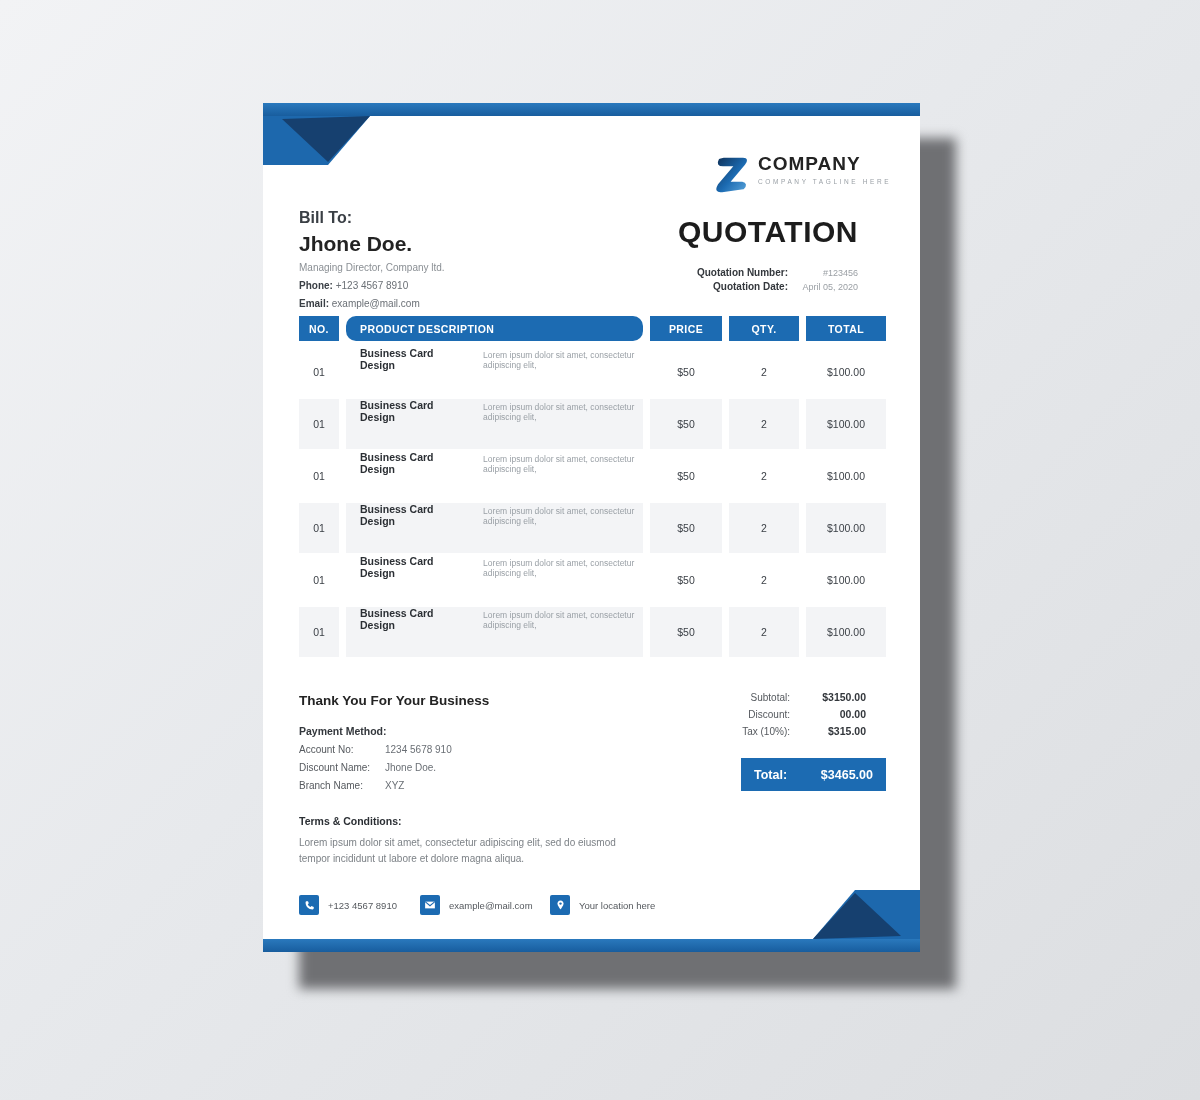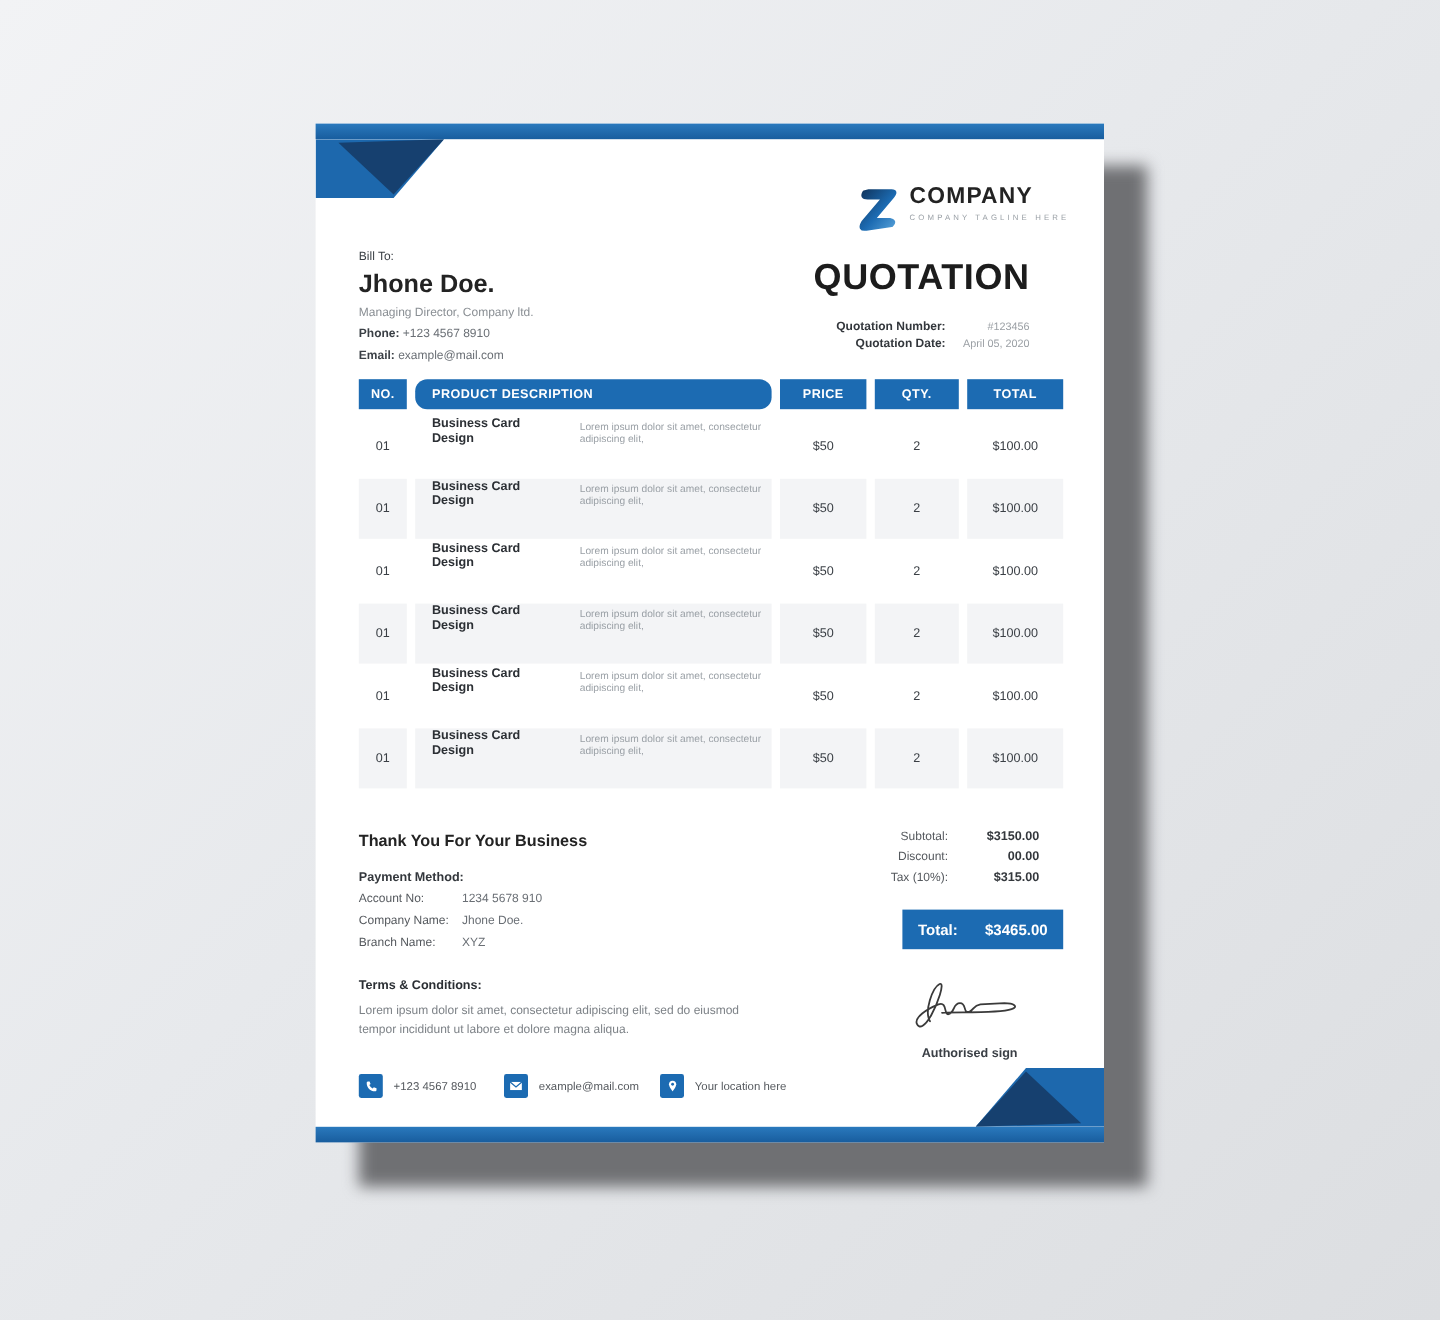--- a/index.html
+++ b/index.html
@@ -24,21 +24,21 @@
   .corner { position:absolute; width:107px; height:49px; }
   .corner.tl { left:0; top:13px; }
   .corner.br { right:0; bottom:13px; transform:rotate(180deg); }
   
   .logo { position:absolute; left:448px; top:50px; display:flex; align-items:flex-start; }
   .logo-text { margin-left:7px; }
   .logo-name { font-size:19px; font-weight:bold; color:#232323; letter-spacing:1px; line-height:22px; }
   .logo-tag { font-size:6.5px; color:#9aa0a6; letter-spacing:2.6px; margin-top:3px; }
   
   .bill-to { position:absolute; left:36px; top:106px; }
-  .bill-label { font-size:10px; font-weight:normal; color:#3a3f45; }
+  .bill-label { font-size:16px; font-weight:bold; color:#3a3f45; }
   .bill-name { font-size:21px; font-weight:bold; color:#232323; margin-top:5px; }
   .bill-title { font-size:10px; color:#8a8f94; margin-top:6px; }
   .bill-line { font-size:10px; color:#6a6f75; margin-top:7px; }
   .bill-line b { color:#3a3f45; }
   
   .quote-block { position:absolute; right:62px; top:112px; text-align:right; }
   .quote-title { font-size:30px; font-weight:bold; color:#1c1c1c; letter-spacing:0.5px; }
   .quote-meta { margin-top:18px; }
   .qrow { display:flex; justify-content:flex-end; align-items:baseline; margin-top:3px; }
   .qrow .ql { font-size:10px; font-weight:bold; color:#33373c; }
@@ -58,21 +58,21 @@
   .tbody .trow.alt .cell { background:#f3f4f6; }
   .tbody .cell.desc { align-items:flex-start; justify-content:center; padding-left:14px;gap:37px; }
   .item-title { font-size:10.5px; font-weight:bold; color:#2b2f34; }
   .item-desc { font-size:8.5px; color:#9aa0a6; margin-top:3px; }
   
   .thank-you { position:absolute; left:36px; top:590px; font-size:13.5px; font-weight:bold; color:#232323; }
   .totals { position:absolute; right:54px; top:583px; width:240px; }
   .totrow { display:grid; grid-template-columns:1fr 76px; margin-top:5px; align-items:baseline; }
   .totrow .tl { font-size:10px; color:#55595e; text-align:right; }
   .totrow .tv { font-size:10.5px; font-weight:bold; color:#33373c; text-align:right; }
-  .total-box { position:absolute; right:34px; top:655px; width:134px; height:33px;
+  .total-box { position:absolute; right:34px; top:655px; width:145px; height:33px;
     background:#1c6bb2; display:flex; align-items:center; justify-content:space-between;
     padding:0 13px; }
   .total-box span { color:#fff; font-size:12.5px; font-weight:bold; }
   
   .payment { position:absolute; left:36px; top:622px; }
   .pm-head { font-size:10.5px; font-weight:bold; color:#33373c; }
   .pm-row { display:flex; margin-top:7px; }
   .pm-row .pl { width:86px; font-size:10px; color:#55595e; }
   .pm-row .pv { font-size:10px; color:#6a6f75; }
   
@@ -239,40 +239,34 @@
     <span>$3465.00</span>
   </div>
 
   <div class="payment">
     <div class="pm-head">Payment Method:</div>
     <div class="pm-row">
       <span class="pl">Account No:</span>
       <span class="pv">1234 5678 910</span>
     </div>
     <div class="pm-row">
-      <span class="pl">Company Name:</span>
+      <span class="pl">Discount Name:</span>
       <span class="pv">Jhone Doe.</span>
     </div>
     <div class="pm-row">
       <span class="pl">Branch Name:</span>
       <span class="pv">XYZ</span>
     </div>
   </div>
 
   <div class="terms">
     <div class="terms-head">Terms &amp; Conditions:</div>
     <div class="terms-body">Lorem ipsum dolor sit amet, consectetur adipiscing elit, sed do eiusmod tempor incididunt ut labore et dolore magna aliqua.</div>
   </div>
 
-  <div class="sign">
-    <svg width="110" height="50" viewBox="0 0 110 50">
-      <path d="M22,40 C17,32 24,12 30,9 C35,7 28,26 23,35 C18,44 13,47 11,42 C9,37 19,30 29,26 C37,23 33,36 38,34 C43,32 41,25 47,25 C53,25 49,34 55,32 C59,30 58,27 64,26 L84,25 C92,25 96,28 90,30 C78,34 44,32 32,33" stroke="#3a3a3a" fill="none" stroke-width="1.5" stroke-linecap="round"></path>
-    </svg>
-    <div class="sign-label">Authorised sign</div>
-  </div>
 
   <div class="contact c1">
     <span class="icon">
       <svg width="11" height="11" viewBox="0 0 16 16">
           <path d="M4.2,1.8 C3,1.8 2.3,2.5 2.3,3.6 C2.3,9.2 6.8,13.7 12.4,13.7 C13.5,13.7 14.2,13 14.2,11.8 L14.2,10 L10.9,8.8 L9.6,10.3 C7.7,9.4 6.3,8 5.5,6.1 L7,4.8 L5.8,1.8 Z" fill="#ffffff"></path>
         </svg>
     </span>
     <span class="ctext">+123 4567 8910</span>
   </div>
   <div class="contact c2">

